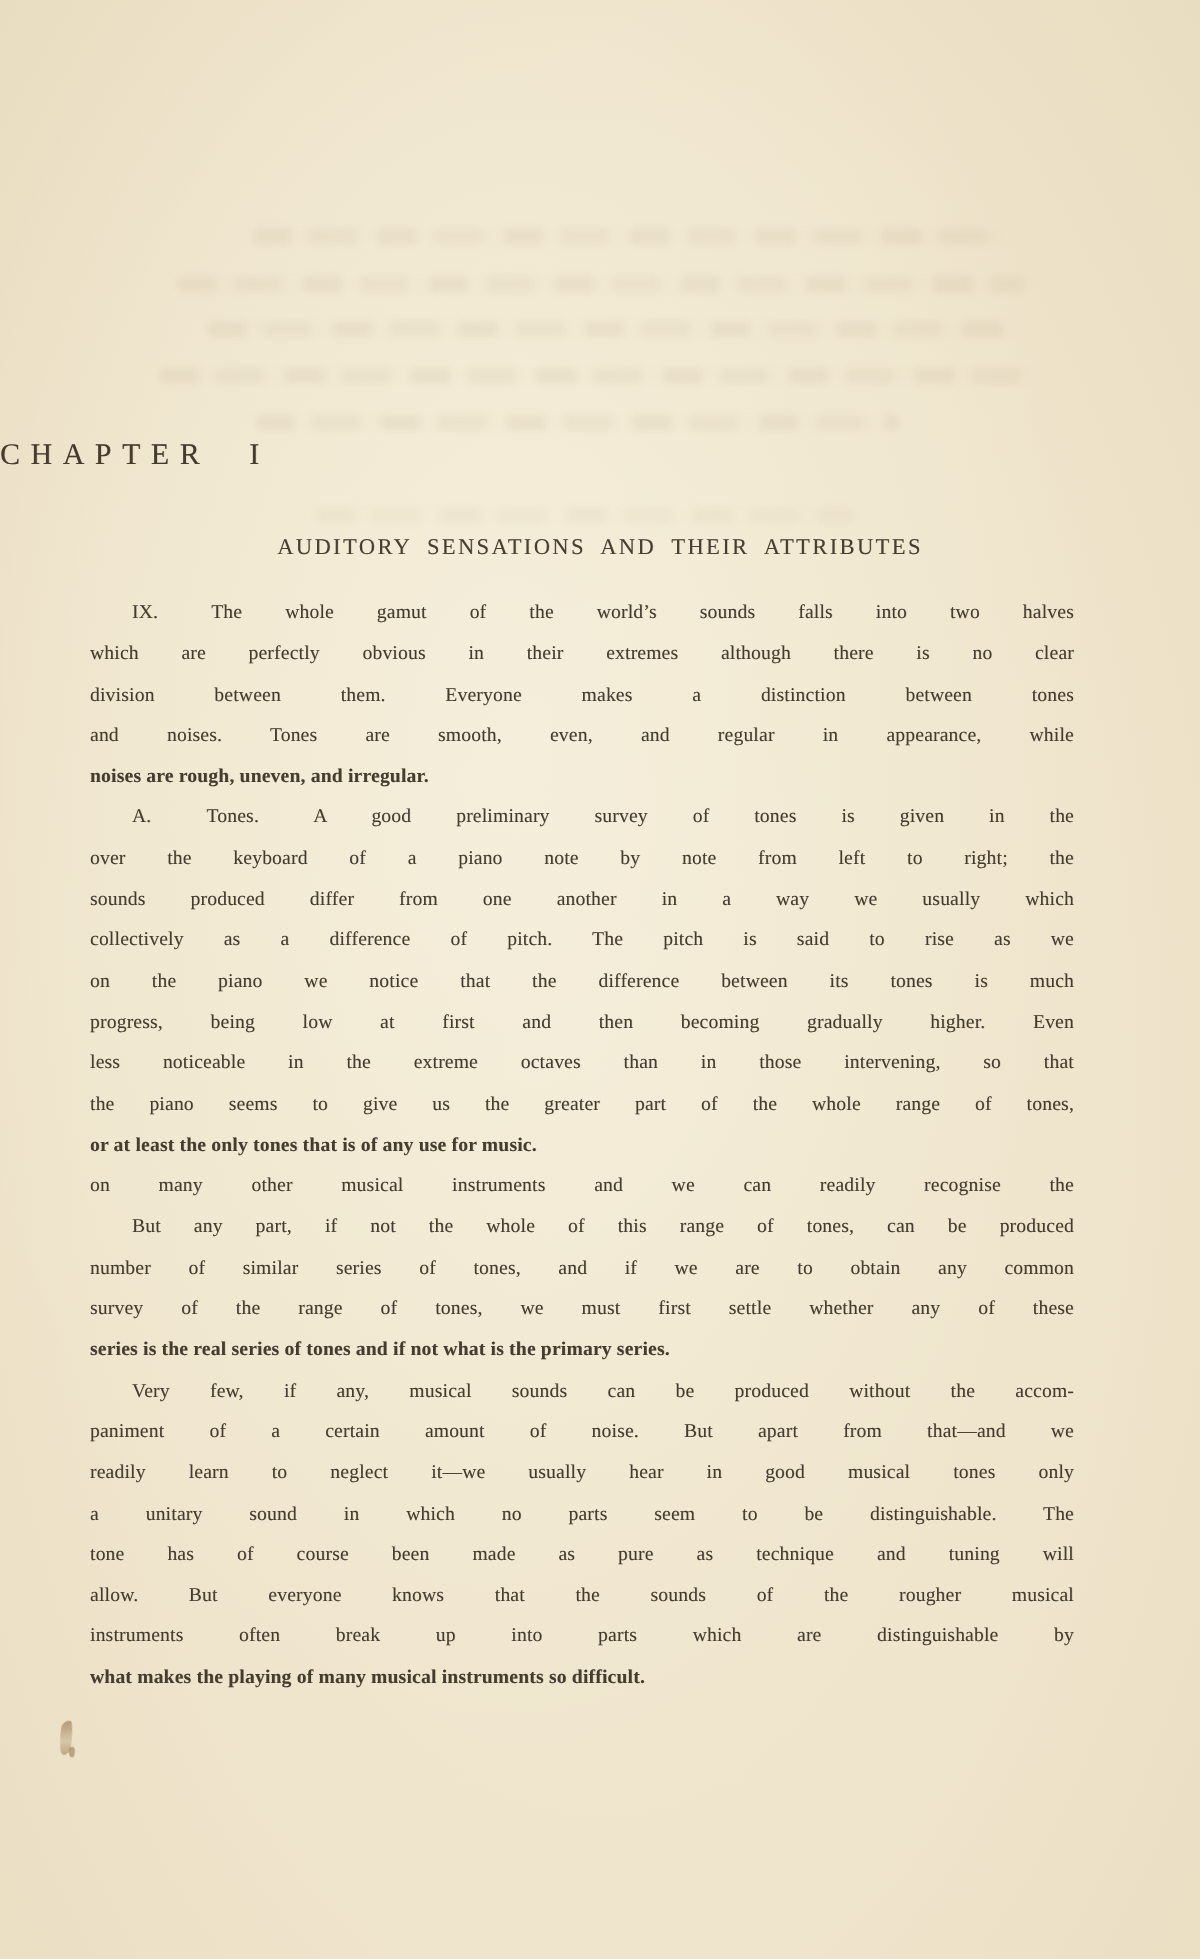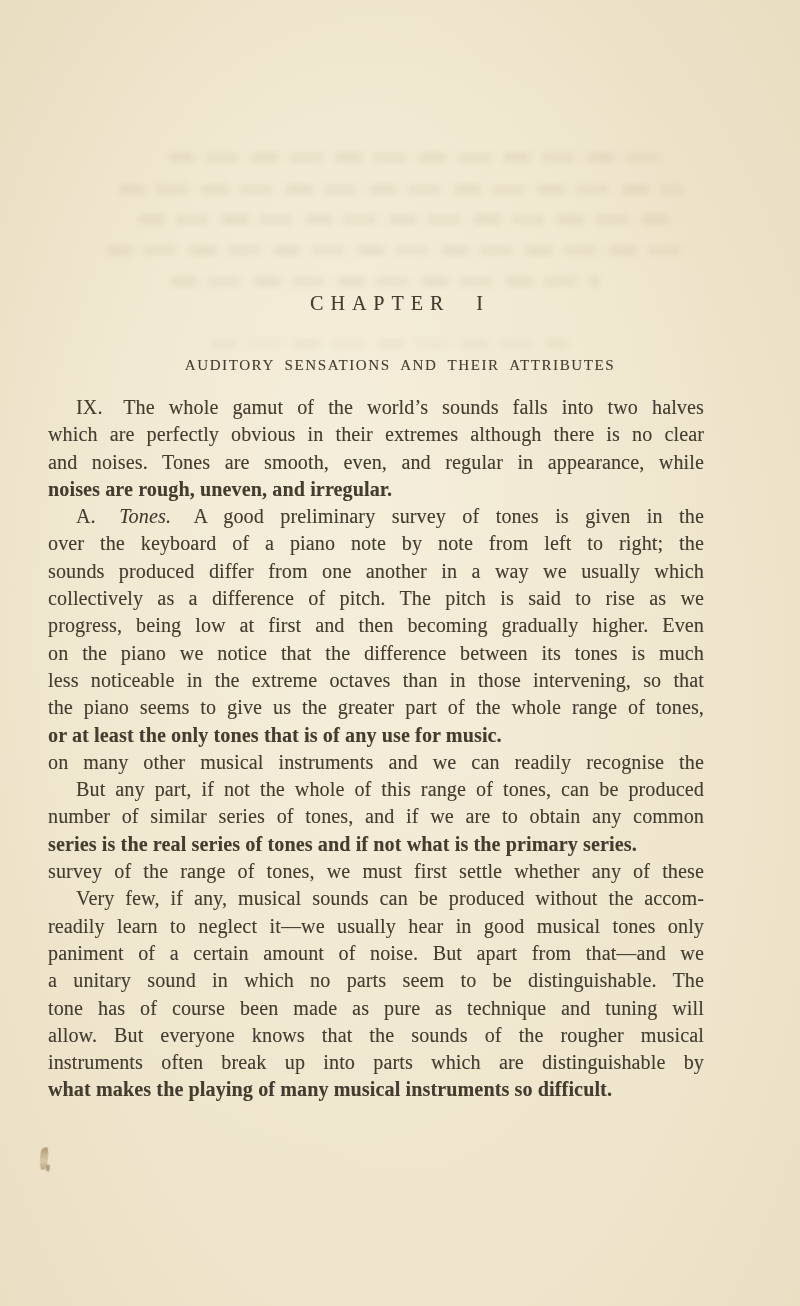--- a/index.html
+++ b/index.html
@@ -59,21 +59,20 @@
     height: 7px;
     background: rgba(120,86,40,0.45);
     border-radius: 50% 50% 40% 60%;
   }
   .chapter {
     position: absolute;
     top: 292px;
     left: 0;
     width: 100%;
     margin: 0;
-    text-align: center;
     font-size: 20px;
     font-weight: normal;
     letter-spacing: 7px;
     word-spacing: 14px;
     color: #453b2f;
     text-shadow: 0.3px 0.3px 0 rgba(69,59,47,0.35);
   }
   .subtitle {
     position: absolute;
     top: 357px;
@@ -83,37 +82,37 @@
     text-align: center;
     font-size: 15px;
     font-weight: normal;
     letter-spacing: 1.6px;
     word-spacing: 5px;
     color: #473d31;
     text-shadow: 0.3px 0.3px 0 rgba(71,61,49,0.3);
   }
   .body {
     position: absolute;
-    left: 48px;
+    left: 60px;
     top: 394px;
     width: 656px;
-    font-size: 20px;
+    font-size: 13px;
     line-height: 27.3px;
     letter-spacing: 0.15px;
     color: #453c30;
     text-shadow: 0.3px 0.3px 0 rgba(69,60,48,0.32);
   }
   .bl {
     height: 27.3px;
     text-align: justify;
     text-align-last: justify;
   }
   .bl.end { text-align-last: left; font-weight: bold; }
   .bl.first { text-indent: 28px; }
-  .it { font-style: italic; }
+  .it { }
   .leadgap { padding-left: 7px; }
 </style>
 </head>
 <body>
 
 <div class="page">
 
   <div class="ghostrow g1"></div>
   <div class="ghostrow g2"></div>
   <div class="ghostrow g3"></div>
@@ -124,48 +123,49 @@
   <div class="smudge"></div>
 
   <h1 class="chapter">CHAPTER I</h1>
   <h2 class="subtitle">AUDITORY SENSATIONS AND THEIR ATTRIBUTES</h2>
 
   <div class="body">
 
     <div class="para">
       <div class="bl first"><span>IX.</span><span class="leadgap"> </span><span>The whole gamut of the world’s sounds falls into two halves</span></div>
       <div class="bl">which are perfectly obvious in their extremes although there is no clear</div>
+      <div class="bl">division between them.  Everyone makes a distinction between tones</div>
       <div class="bl">and noises.  Tones are smooth, even, and regular in appearance, while</div>
       <div class="bl end">noises are rough, uneven, and irregular.</div>
     </div>
 
     <div class="para">
       <div class="bl first"><span>A.</span><span class="leadgap"> </span><span class="it">Tones.</span><span class="leadgap"> </span><span>A good preliminary survey of tones is given in the</span></div>
       <div class="bl">over the keyboard of a piano note by note from left to right; the</div>
       <div class="bl">sounds produced differ from one another in a way we usually which</div>
       <div class="bl">collectively as a difference of pitch.  The pitch is said to rise as we</div>
+      <div class="bl">on the piano we notice that the difference between its tones is much</div>
       <div class="bl">progress, being low at first and then becoming gradually higher.  Even</div>
-      <div class="bl">on the piano we notice that the difference between its tones is much</div>
       <div class="bl">less noticeable in the extreme octaves than in those intervening, so that</div>
       <div class="bl">the piano seems to give us the greater part of the whole range of tones,</div>
       <div class="bl end">or at least the only tones that is of any use for music.</div>
     </div>
 
     <div class="para">
       <div class="bl">on many other musical instruments and we can readily recognise the</div>
       <div class="bl first">But any part, if not the whole of this range of tones, can be produced</div>
       <div class="bl">number of similar series of tones, and if we are to obtain any common</div>
+      <div class="bl">survey of the range of tones, we must first settle whether any of these</div>
       <div class="bl end">series is the real series of tones and if not what is the primary series.</div>
-      <div class="bl">survey of the range of tones, we must first settle whether any of these</div>
     </div>
 
     <div class="para">
       <div class="bl first">Very few, if any, musical sounds can be produced without the accom-</div>
+      <div class="bl">paniment of a certain amount of noise.  But apart from that—and we</div>
       <div class="bl">readily learn to neglect it—we usually hear in good musical tones only</div>
-      <div class="bl">paniment of a certain amount of noise.  But apart from that—and we</div>
       <div class="bl">a unitary sound in which no parts seem to be distinguishable.  The</div>
       <div class="bl">tone has of course been made as pure as technique and tuning will</div>
       <div class="bl">allow.  But everyone knows that the sounds of the rougher musical</div>
       <div class="bl">instruments often break up into parts which are distinguishable by</div>
       <div class="bl end">what makes the playing of many musical instruments so difficult.</div>
     </div>
 
   </div>
 </div>
 

